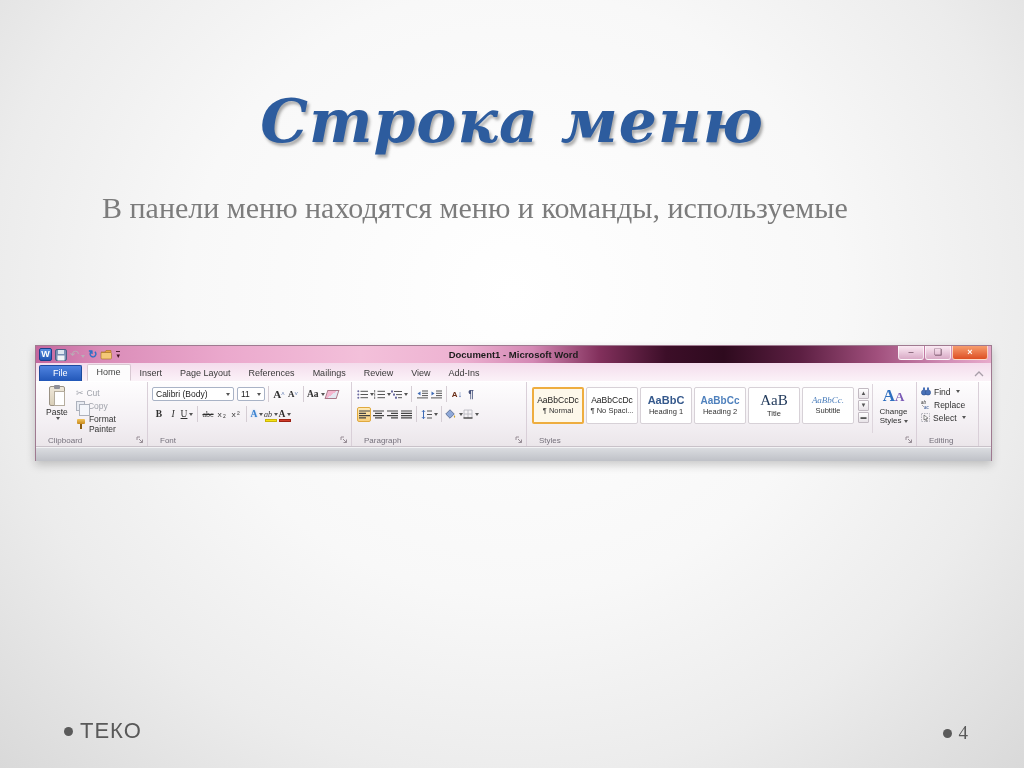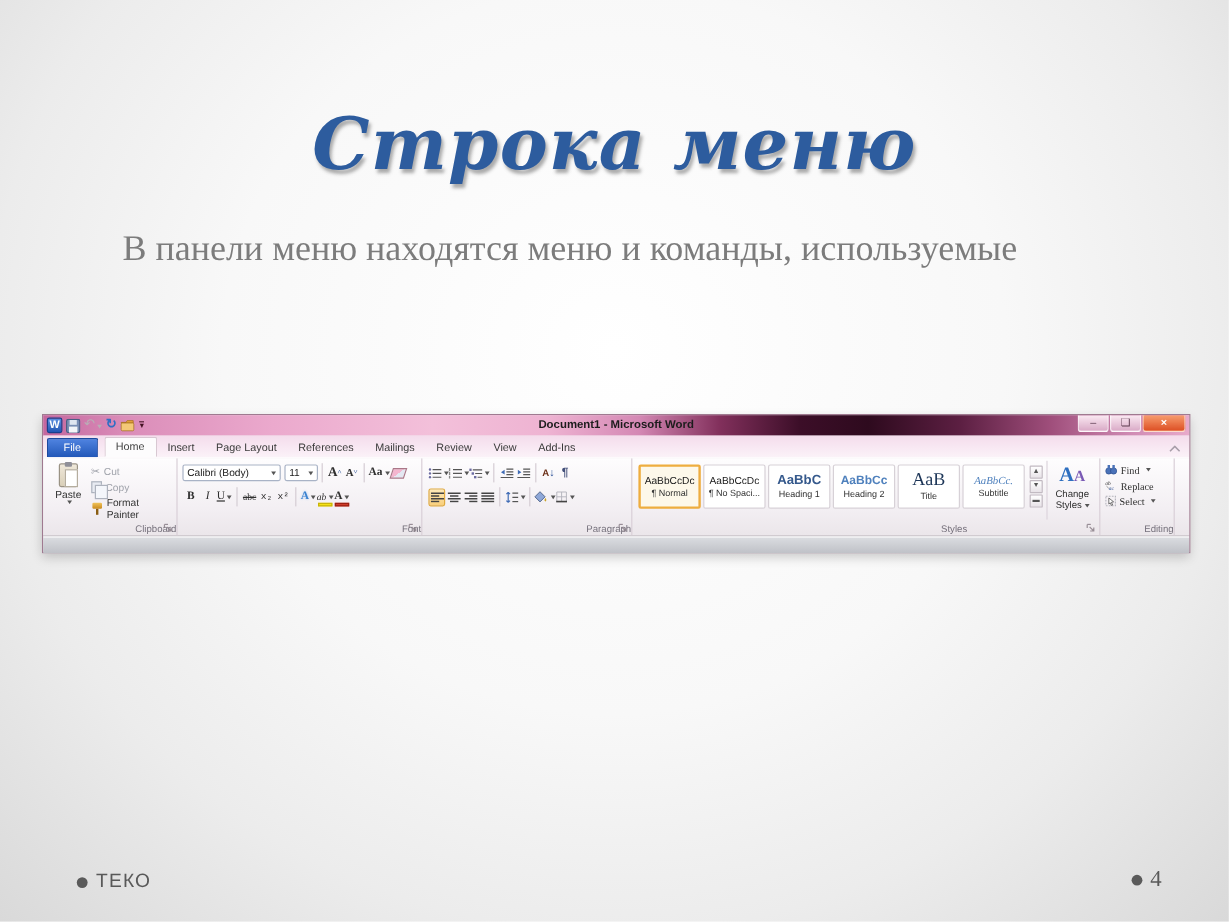--- a/index.html
+++ b/index.html
@@ -21,21 +21,21 @@
     text-shadow:2px 3px 3px rgba(70,70,70,0.45);
   }
   .slide-body {
     position:absolute; left:102px; top:188px; width:870px;
     font-family:"Liberation Serif",serif;
     font-size:30px; line-height:1.35; color:#7c7c7c;
   }
 
   
   .footer-item { position:absolute; bottom:24px; display:flex; align-items:center; gap:7px; color:#595959; }
-  .footer-left  { left:64px;  font-size:16px; letter-spacing:1px;align-items:center; }
+  .footer-left  { left:64px;  font-size:22px; letter-spacing:1px;align-items:center; }
   .footer-right { right:56px; font-size:19px; font-family:"Liberation Serif",serif; }
   .bullet { width:9px; height:9px; border-radius:50%; background:#5a5a5a; display:inline-block; }
 
   
   .wordwin {
     position:absolute; left:35px; top:345px; width:957px; height:116px;
     font-size:9px; color:#333;
     border:1px solid #9f7a90;
     box-shadow:0 4px 9px rgba(0,0,0,0.20);
     background:#f2eef1;
@@ -96,21 +96,21 @@
   
   .ribbon {
     height:66px; display:flex;
     background:linear-gradient(#fefdfe,#f3eff3 65%,#ebe6ea);
     border-top:1px solid #ffffff;
     border-bottom:1px solid #c9c2c9;
   }
   .group { position:relative; height:100%; border-right:1px solid #d9cfd8; padding:2px 2px 13px; }
   .group-label {
     position:absolute; bottom:1px; left:0; right:0;
-    text-align:right; font-size:8px; color:#76717c;padding-left:12px;
+    text-align:left; font-size:8px; color:#76717c;padding-left:12px;
   }
   .launcher { position:absolute; bottom:2px; right:3px; width:8px; height:8px; opacity:.85; }
 
   .row { display:flex; align-items:center; }
   .dar { width:0; height:0; border-left:2.5px solid transparent; border-right:2.5px solid transparent; border-top:3px solid #555; display:inline-block; margin-left:2px; }
   .vsep { width:1px; height:16px; background:#d5cdd4; margin:0 3px; }
 
   
   .g-clipboard { width:112px; display:flex; }
   .paste-btn { width:38px; display:flex; flex-direction:column; align-items:center; padding-top:2px; }
@@ -190,21 +190,21 @@
     background:linear-gradient(#fff,#e8e3e8); font-size:6px; line-height:9px; text-align:center; color:#555;
   }
   .chg-styles { width:46px; display:flex; flex-direction:column; align-items:center; padding-top:3px; border-left:1px solid #ddd5dc; margin-left:2px; }
   .aa-icon { font-family:"Liberation Serif",serif; font-weight:bold; line-height:18px; }
   .aa-icon .a1 { font-size:17px; color:#2e6fc0; }
   .aa-icon .a2 { font-size:13px; color:#7a5ab5; }
   .chg-label { font-size:8px; color:#2f2f2f; text-align:right; line-height:1.15; }
 
   
   .g-edit { width:62px; padding:3px 0 13px 4px; }
-  .g-edit .row { height:13px; gap:3px; font-size:8.5px; color:#2f2f2f;font-family:Liberation Serif, serif; }
+  .g-edit .row { height:13px; gap:3px; font-size:8.5px; color:#2f2f2f; }
   .g-spacer { flex:1; border-right:none; }
 
   
   .docstrip { height:14px; background:linear-gradient(#dadce0,#bfc1c7); border-top:1px solid #f2f2f4; }
 </style>
 </head>
 <body>
 
 <h1 class="slide-title">Строка меню</h1>
 

